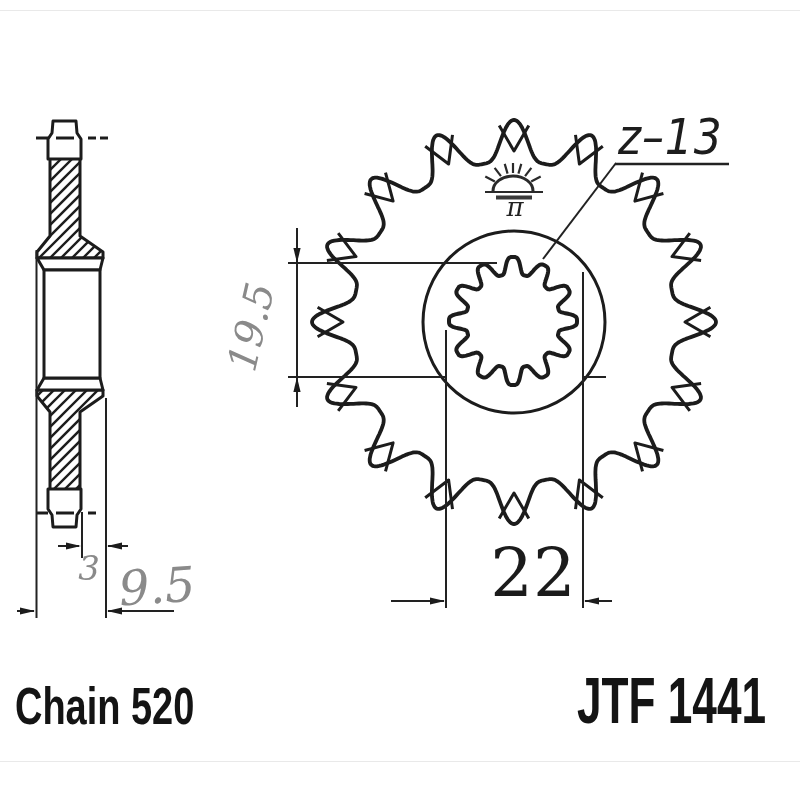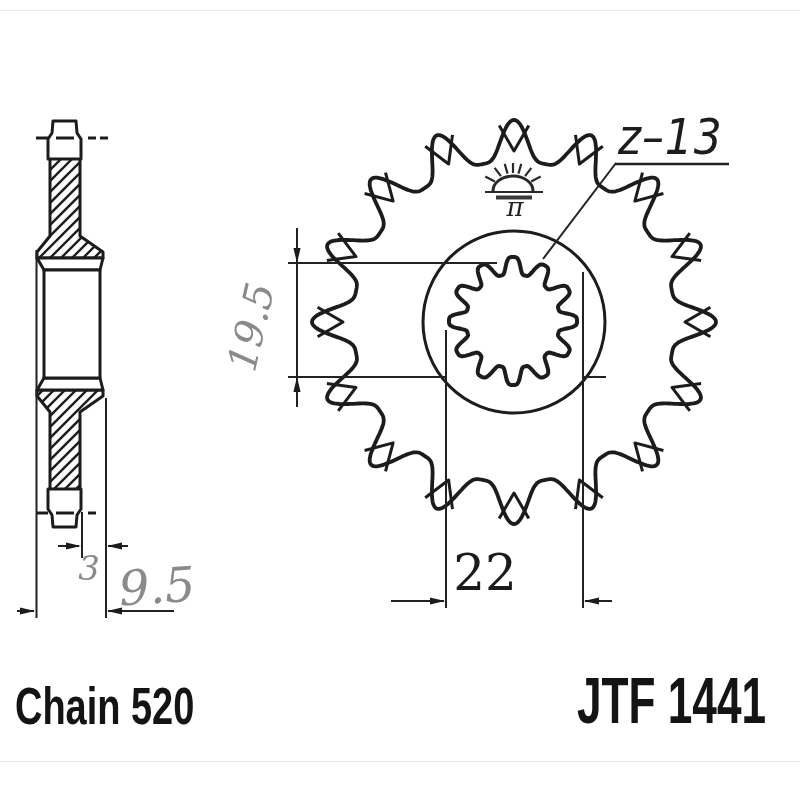--- a/index.html
+++ b/index.html
@@ -190,21 +190,21 @@
         </g>
       <line x1="485" y1="192" x2="543" y2="192" stroke-width="2"></line>
       <line x1="496" y1="197.5" x2="532" y2="197.5" stroke-width="4" stroke="#3a3a3a"></line>
     </g>
   </svg>
 
   <div class="lbl lbl-teeth" style="left:618px;top:112px">z–13</div>
 
   <div class="lbl lbl-dim-gray center-anchor" style="left:251px;top:327px;font-size:40px;transform:translate(-50%,-50%) rotate(-77deg)">19.5</div>
 
-  <div class="lbl lbl-dim-black center-anchor" style="left:485px;top:573px;font-size:50px">22</div>
+  <div class="lbl lbl-dim-black center-anchor" style="left:533px;top:573px;font-size:67px">22</div>
 
   <div class="lbl lbl-dim-gray center-anchor" style="left:89px;top:568px;font-size:34px">3</div>
 
   <div class="lbl lbl-dim-gray center-anchor" style="left:157px;top:586px;font-size:48px;transform:translate(-50%,-50%) rotate(-4deg)">9.5</div>
 
   <div class="lbl lbl-pi center-anchor" style="left:515px;top:207px">π</div>
 
   <div class="lbl lbl-footer lbl-chain" style="left:15px;top:680px">Chain 520</div>
 
   <div class="lbl lbl-footer lbl-part" style="left:577px;top:669px">JTF 1441</div>

